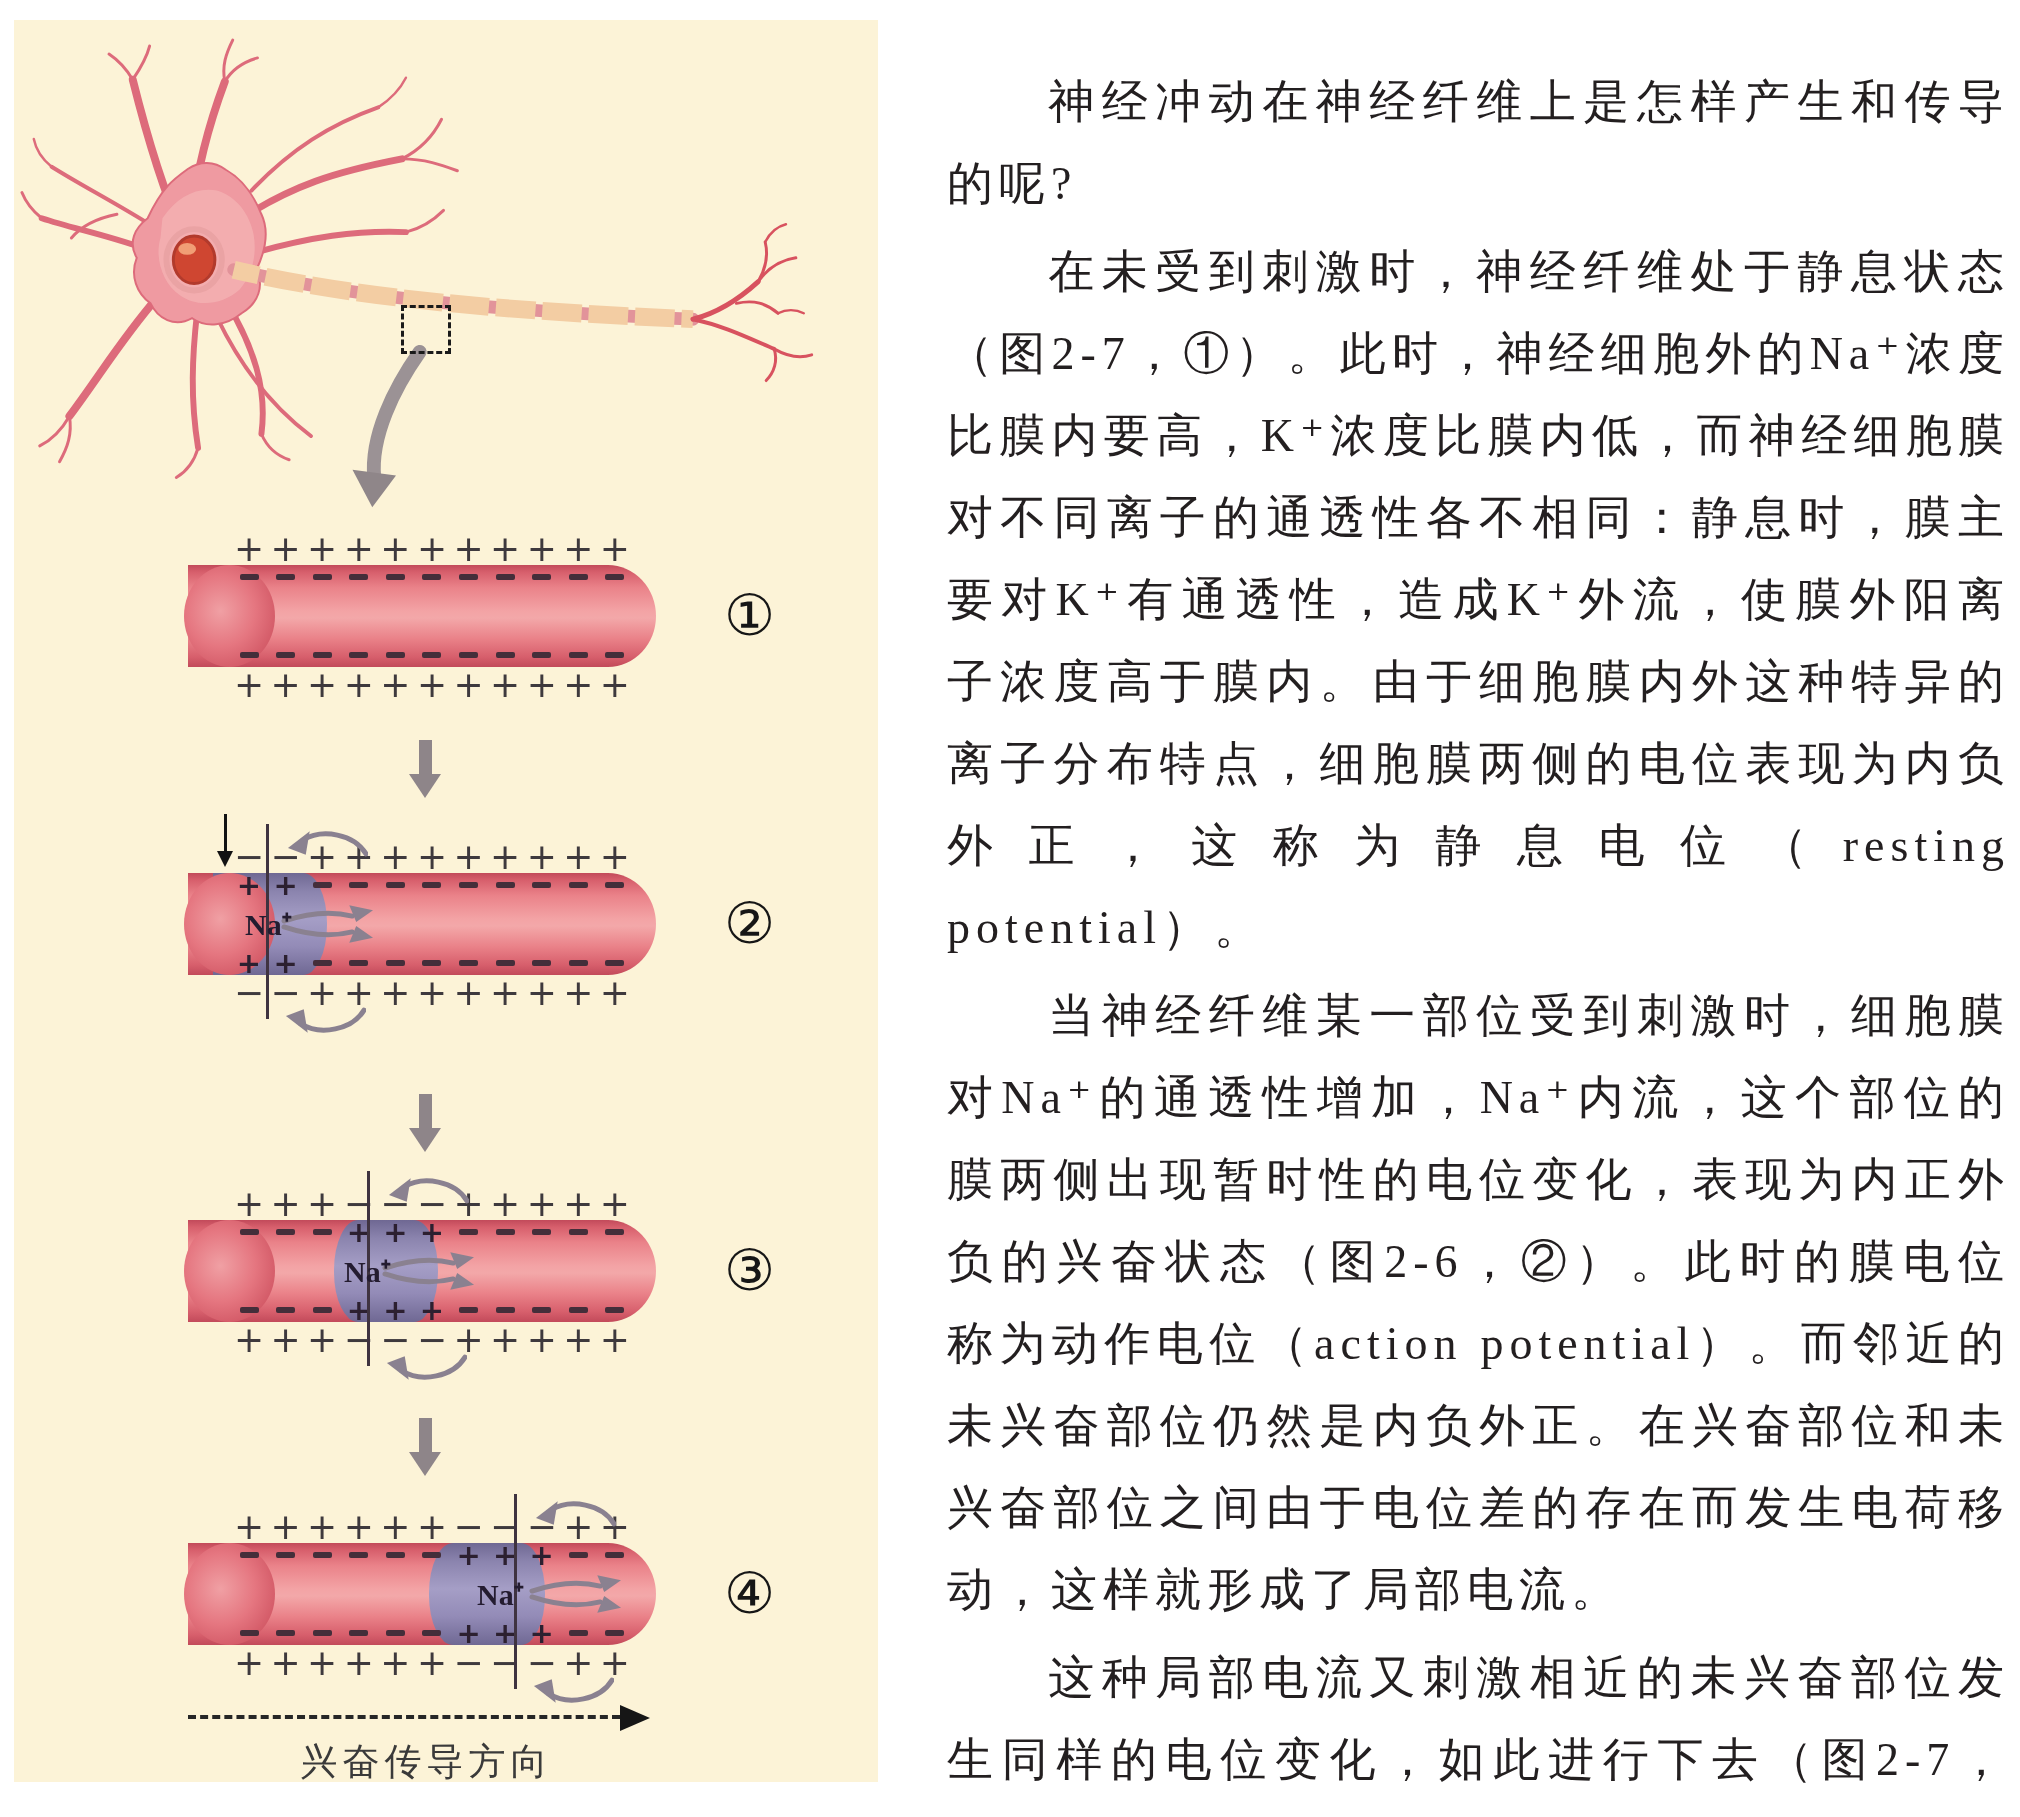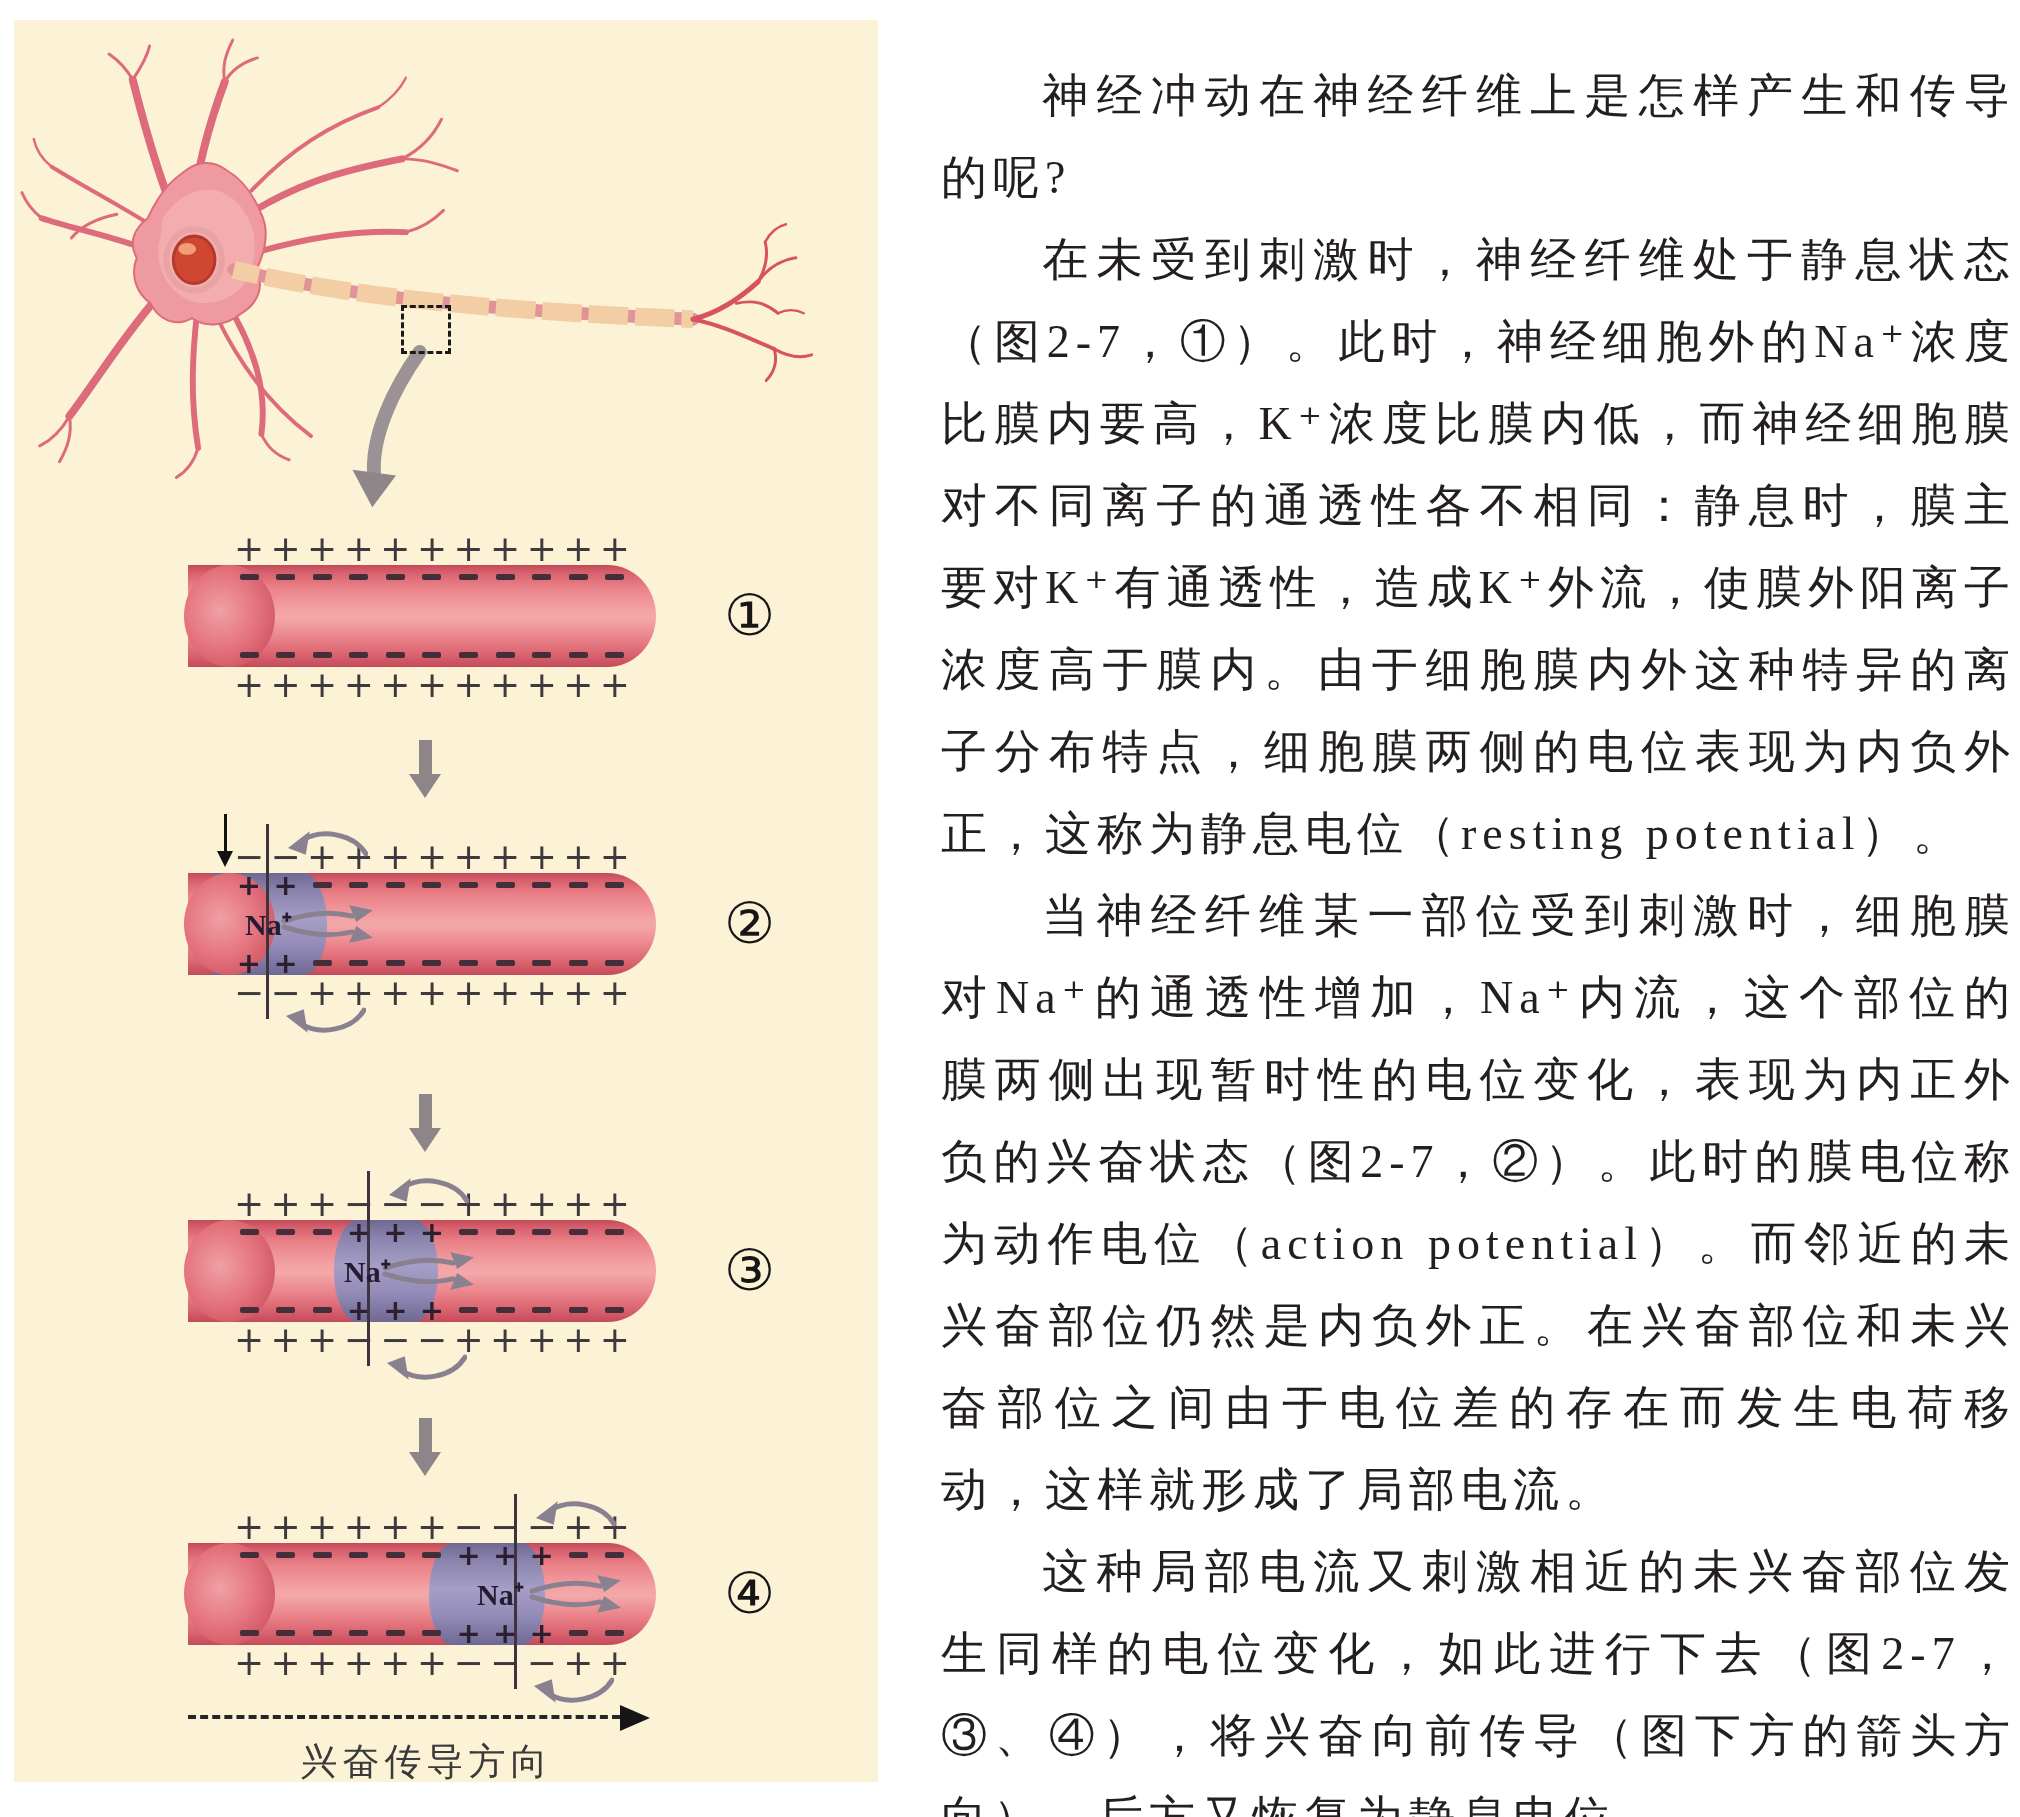--- a/index.html
+++ b/index.html
@@ -40,21 +40,21 @@
   .conn .stem{margin:0 auto;width:13px;height:34px;background:#8e8589;}
   .conn .head{width:0;height:0;border-left:16px solid transparent;border-right:16px solid transparent;border-top:24px solid #8e8589;}
   
   .dir-line{position:absolute;left:174px;top:1695px;width:432px;border-top:4px dashed #262626;}
   .dir-head{position:absolute;left:606px;top:1685px;width:0;height:0;border-left:30px solid #161616;border-top:13px solid transparent;border-bottom:13px solid transparent;}
   .dir-label{position:absolute;left:244px;top:1717px;width:337px;text-align:center;
     font-family:"Liberation Sans","DejaVu Sans",sans-serif;font-size:37px;letter-spacing:5px;color:#3a3a3a;}
   
   .article{position:absolute;left:941px;top:55px;width:1075px;font-size:46px;line-height:82px;
     letter-spacing:6px;text-align:justify;color:#231f20;}
-  .article p{margin:0;text-indent:2.2em;}
+  .article p{margin:6px;text-indent:2.2em;}
 </style>
 </head>
 <body>
 
 <div class="page">
 
   <div class="panel" id="panel" style="background: rgb(252, 243, 215);">
 
     <svg class="neuron-svg" viewBox="0 0 873 545">
 
@@ -562,17 +562,17 @@
       </div>
 
     <div class="dir-line"></div>
     <div class="dir-head"></div>
     <div class="dir-label">兴奋传导方向</div>
   </div>
 
   <div class="article" id="article">
       <p>神经冲动在神经纤维上是怎样产生和传导的呢?</p>
       <p>在未受到刺激时，神经纤维处于静息状态（图2-7，①）。此时，神经细胞外的Na⁺浓度比膜内要高，K⁺浓度比膜内低，而神经细胞膜对不同离子的通透性各不相同：静息时，膜主要对K⁺有通透性，造成K⁺外流，使膜外阳离子浓度高于膜内。由于细胞膜内外这种特异的离子分布特点，细胞膜两侧的电位表现为内负外正，这称为静息电位（resting potential）。</p>
-      <p>当神经纤维某一部位受到刺激时，细胞膜对Na⁺的通透性增加，Na⁺内流，这个部位的膜两侧出现暂时性的电位变化，表现为内正外负的兴奋状态（图2-7，②）。此时的膜电位称为动作电位（action potential）。而邻近的未兴奋部位仍然是内负外正。在兴奋部位和未兴奋部位之间由于电位差的存在而发生电荷移动，这样就形成了局部电流。</p>
+      <p>当神经纤维某一部位受到刺激时，细胞膜对Na⁺的通透性增加，Na⁺内流，这个部位的膜两侧出现暂时性的电位变化，表现为内正外负的兴奋状态（图2-6，②）。此时的膜电位称为动作电位（action potential）。而邻近的未兴奋部位仍然是内负外正。在兴奋部位和未兴奋部位之间由于电位差的存在而发生电荷移动，这样就形成了局部电流。</p>
       <p>这种局部电流又刺激相近的未兴奋部位发生同样的电位变化，如此进行下去（图2-7，③、④），将兴奋向前传导（图下方的箭头方向），后方又恢复为静息电位。</p>
     </div>
 </div>
 
 
 </body></html>

